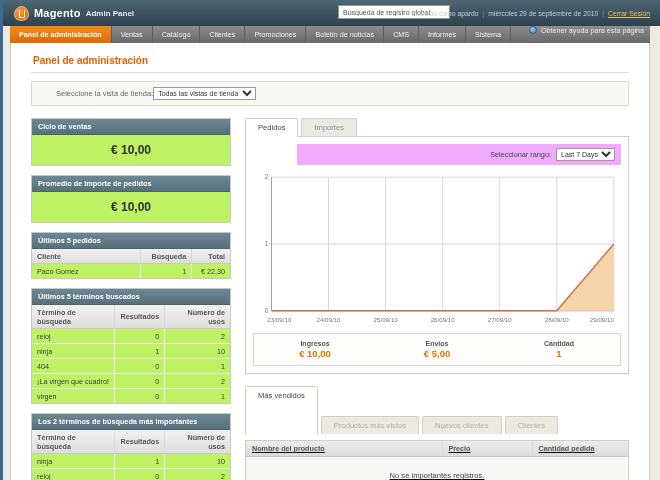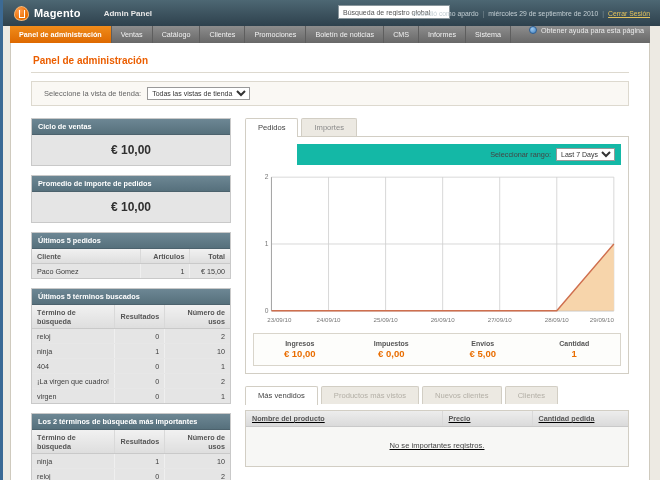--- a/index.html
+++ b/index.html
@@ -16,21 +16,21 @@
     display:flex; align-items:center; padding:0 10px 0 14px; position:relative;
   }
   .logo-wrap { display:flex; align-items:center; gap:5px; }
   .logo-icon {
     width:15px; height:15px; border-radius:50% 50% 50% 50% / 60% 60% 40% 40%;
     background:radial-gradient(circle at 35% 30%, #ff9c4d, #e96d00 70%);
     border:1.5px solid #f7b877; position:relative;
   }
   .logo-icon::after{ content:""; position:absolute; left:4px; top:3px; width:4px; height:7px; border:1px solid #fff; border-top:none; }
   .logo-name { color:#fff; font-size:11px; font-weight:bold; letter-spacing:.2px; }
-  .logo-sub  { color:#e8e8e8; font-size:8px; font-weight:bold; margin-left:18px;text-align:right; }
+  .logo-sub  { color:#e8e8e8; font-size:8px; font-weight:bold; margin-left:0;text-align:right; }
   .global-search {
     position:absolute; left:338px; top:5px; width:112px; height:14px;
     border:1px solid #8a979d; background:#fff; font-size:7px; color:#555; padding:0 4px;
     font-family:"Liberation Sans","DejaVu Sans",sans-serif;
   }
   .header-right { position:absolute; right:10px; top:0; height:26px; display:flex; align-items:center; gap:4px; font-size:6.8px; color:#c3ced3; }
   .header-right .sep { color:#7d8d95; }
   .logout-link { color:#e5c35c; text-decoration:underline; cursor:pointer; }
 
   
@@ -44,33 +44,33 @@
   .globe-icon { width:8px; height:8px; border-radius:50%; background:radial-gradient(circle at 35% 30%,#9ec9ef,#3f7fbe); border:1px solid #2c5e93; }
 
   
   .card {
     margin:0 10px; background:#fff; border:1px solid #cfcabe; border-top:none;
     padding:8px 20px 14px 20px; min-height:420px;
   }
   .page-title { color:#eb5e00; font-size:10px; font-weight:bold; padding:4px 0 6px 2px; border-bottom:1px solid #ddd9cf; }
   .store-bar {
     margin-top:8px; background:#faf8f4; border:1px solid #ddd9cf;
-    padding:5px 12px; display:flex; align-items:center; gap:6px; font-size:7.5px; color:#666;
+    padding:5px 24px; display:flex; align-items:center; gap:0; font-size:7.5px; color:#666;
   }
   select {
     font-size:7px; font-family:"Liberation Sans","DejaVu Sans",sans-serif;
     border:1px solid #999; background:#fff; color:#333; height:13px;
   }
 
   .columns { display:flex; gap:14px; margin-top:12px; align-items:flex-start; }
   .left-col { width:200px; flex:none; }
   .right-col { flex:1; min-width:0; }
 
   
-  .dash-box { border:1px solid #c9c9c9; margin-bottom:9px; background:#e5e5e5; }
+  .dash-box { border:1px solid #c9c9c9; margin-bottom:9px; background:#bef264; }
   .dash-box-head {
     background:linear-gradient(#6d8794,#56707c); color:#fff; font-size:7.3px; font-weight:bold;
     padding:3px 6px; border-bottom:1px solid #4c626d;
   }
   .dash-value { text-align:center; font-size:12px; font-weight:bold; color:#2f2f2f; padding:8px 0; }
 
   table.data-table { width:100%; border-collapse:collapse; font-size:7.2px; color:#3c3c3c; }
   table.data-table th {
     background:linear-gradient(#f1f1f1,#dedede); text-align:left; font-weight:bold; color:#555;
     padding:2.5px 5px; border-bottom:1px solid #c9c9c9; border-right:1px solid #d9d9d9;margin-top:37px;
@@ -82,26 +82,26 @@
   table.data-table th:nth-child(n+2), table.data-table td:nth-child(n+2) { text-align:right; }
   .orders-table th:nth-child(1), .orders-table td:nth-child(1){ width:55%; }
 
   
   .tab-row { display:flex; gap:3px; position:relative; z-index:2; }
   .tab {
     font-size:7.6px; padding:4px 12px; cursor:pointer; border:1px solid #d2cec4; border-bottom:none;
     background:#ece9e2; color:#8a8a8a; border-radius:2px 2px 0 0;
   }
   .tab.active { background:#fff; color:#444; font-weight:normal; margin-bottom:-1px; padding-bottom:5px; }
-  .tab.disabled { color:#b3afa6; cursor:default; }
+  .tab.disabled { color:#b3afa6; cursor:default;margin-top:30px; }
 
   .panel { border:1px solid #d2cec4; background:#fff; padding:7px; }
 
   .range-bar {
-    background:#14b8a6; padding:4px 6px; display:flex; justify-content:flex-end; align-items:center; gap:5px;
+    background:#f0abfc; padding:4px 6px; display:flex; justify-content:flex-end; align-items:center; gap:5px;
     font-size:7.3px; color:#444;margin-left:44px;
   }
   .chart-wrap { padding:6px 2px 0 2px; }
   .chart-wrap svg { display:block; width:100%; height:auto; }
 
   .stats-row {
     margin-top:6px; border:1px solid #d9d5cb; background:#fdfdfb; display:flex; padding:6px 0;
   }
   .stat { flex:1; text-align:center; }
   .stat-label { font-size:7px; font-weight:bold; color:#555; }
@@ -179,29 +179,29 @@
         <div class="dash-box-head">Promedio de importe de pedidos</div>
         <div class="dash-value">€ 10,00</div>
       </div>
 
       <div class="dash-box">
         <div class="dash-box-head">Últimos 5 pedidos</div>
         <table class="data-table orders-table">
           <thead>
               <tr>
             <th>Cliente</th>
-            <th>Artículos</th>
+            <th>Búsqueda</th>
             <th>Total</th>
           </tr>
             </thead>
           <tbody>
               <tr>
                 <td>Paco Gomez</td>
                 <td>1</td>
-                <td>€ 15,00</td>
+                <td>€ 22,30</td>
               </tr>
             </tbody>
         </table>
       </div>
 
       <div class="dash-box">
         <div class="dash-box-head">Últimos 5 términos buscados</div>
         <table class="data-table">
           <thead>
               <tr>
@@ -307,24 +307,20 @@
               <polyline points="16,136 71.5,136 127,136 182.5,136 238,136 293.5,136 349,71" fill="none" stroke="#cf6f4e" stroke-width="1.4"></polyline>
             </svg>
         </div>
 
         <div class="stats-row">
           <div class="stat">
             <div class="stat-label">Ingresos</div>
             <div class="stat-value">€ 10,00</div>
           </div>
           <div class="stat">
-            <div class="stat-label">Impuestos</div>
-            <div class="stat-value">€ 0,00</div>
-          </div>
-          <div class="stat">
             <div class="stat-label">Envíos</div>
             <div class="stat-value">€ 5,00</div>
           </div>
           <div class="stat">
             <div class="stat-label">Cantidad</div>
             <div class="stat-value">1</div>
           </div>
         </div>
       </div>
 

